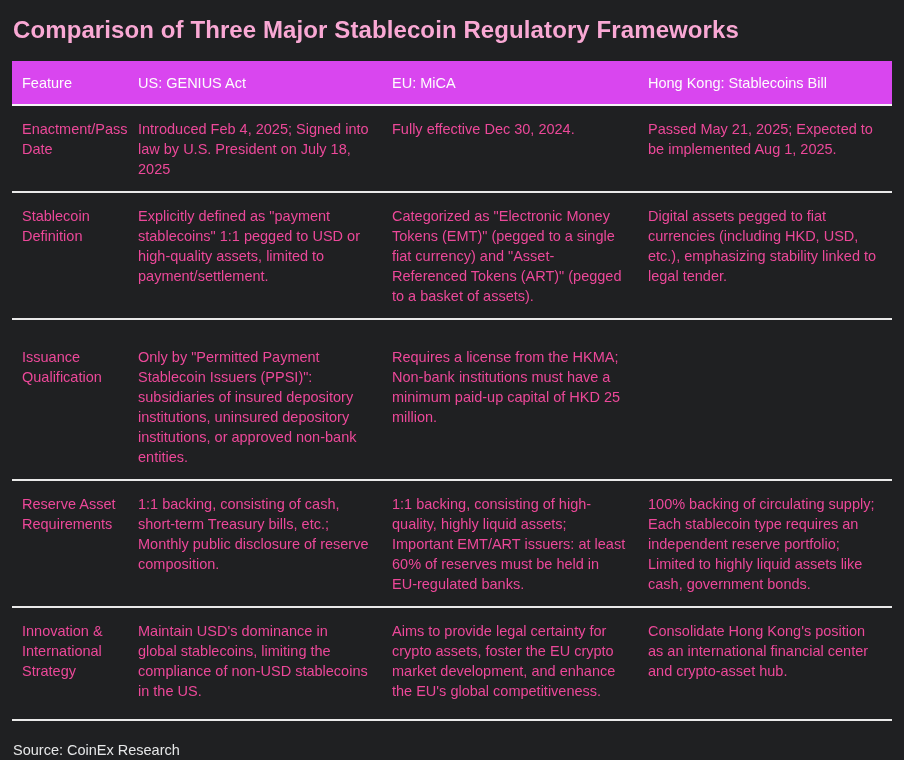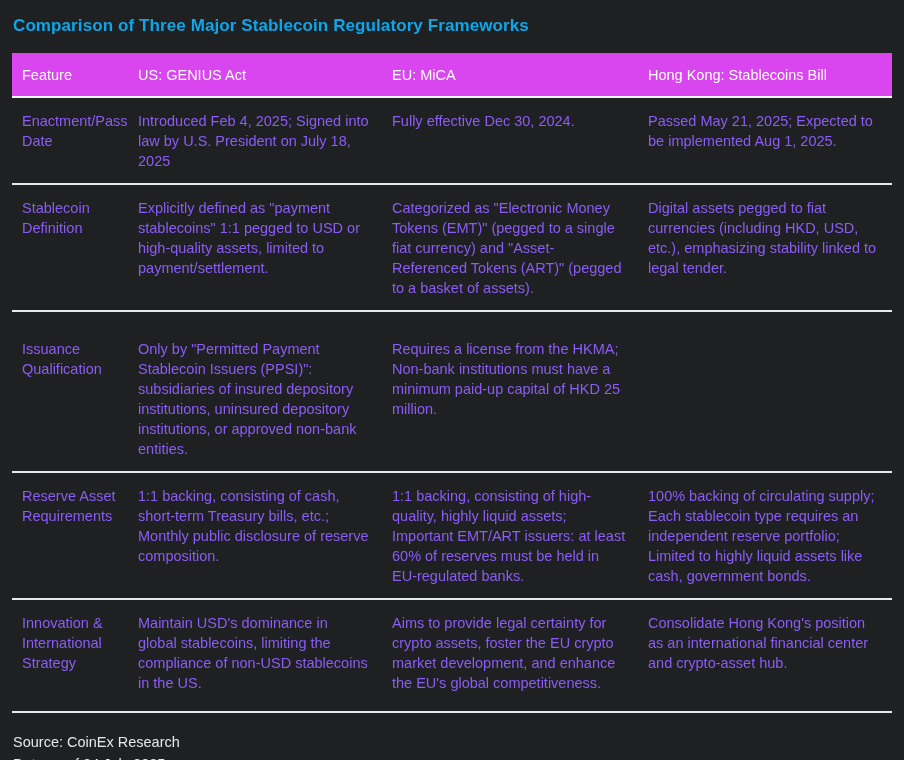--- a/index.html
+++ b/index.html
@@ -10,22 +10,22 @@
   }
   .page {
     width: 904px;
     height: 760px;
     background: #1f2022;
     box-sizing: border-box;
     padding: 12px;
     overflow: hidden;
   }
   .title {
-    color: #0ea5e9;
-    font-size: 17px;
+    color: #f9a8d4;
+    font-size: 24px;
     font-weight: bold;
     margin: 4px 0 0 1px;
     letter-spacing: 0.1px;
   }
   .table {
     margin-top: 17px;
     width: 880px;
   }
   .thead {
     display: grid;
@@ -41,21 +41,21 @@
     padding-left: 10px;
     font-weight: normal;
   }
   .trow {
     display: grid;
     grid-template-columns: 116px 254px 256px 254px;
     border-bottom: 2px solid #e9e9e9;
     box-sizing: border-box;
   }
   .trow .td {
-    color: #8b5cf6;
+    color: #ec4899;
     font-size: 14.5px;
     line-height: 20px;
     padding: 13px 12px 12px 10px;
     box-sizing: border-box;
   }
   .trow .td.feature {
     padding-right: 2px;
   }
   .r1 { min-height: 86px; }
   .r2 { min-height: 127px; }

